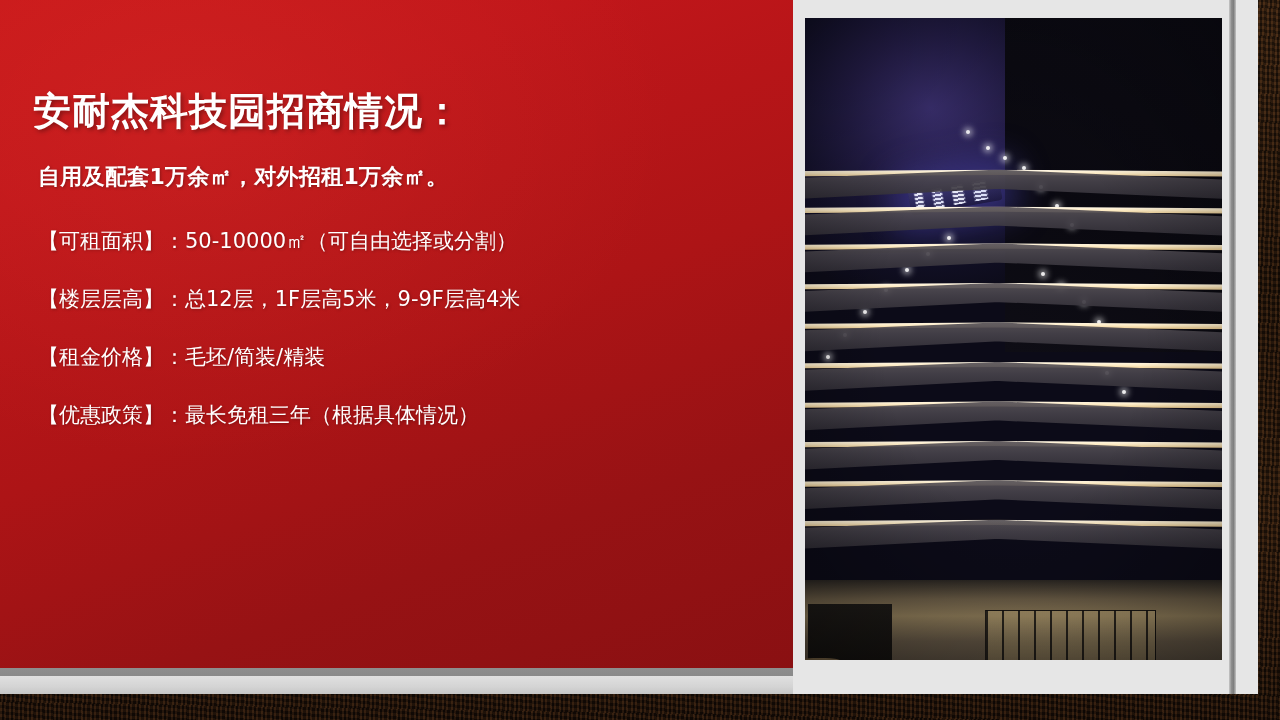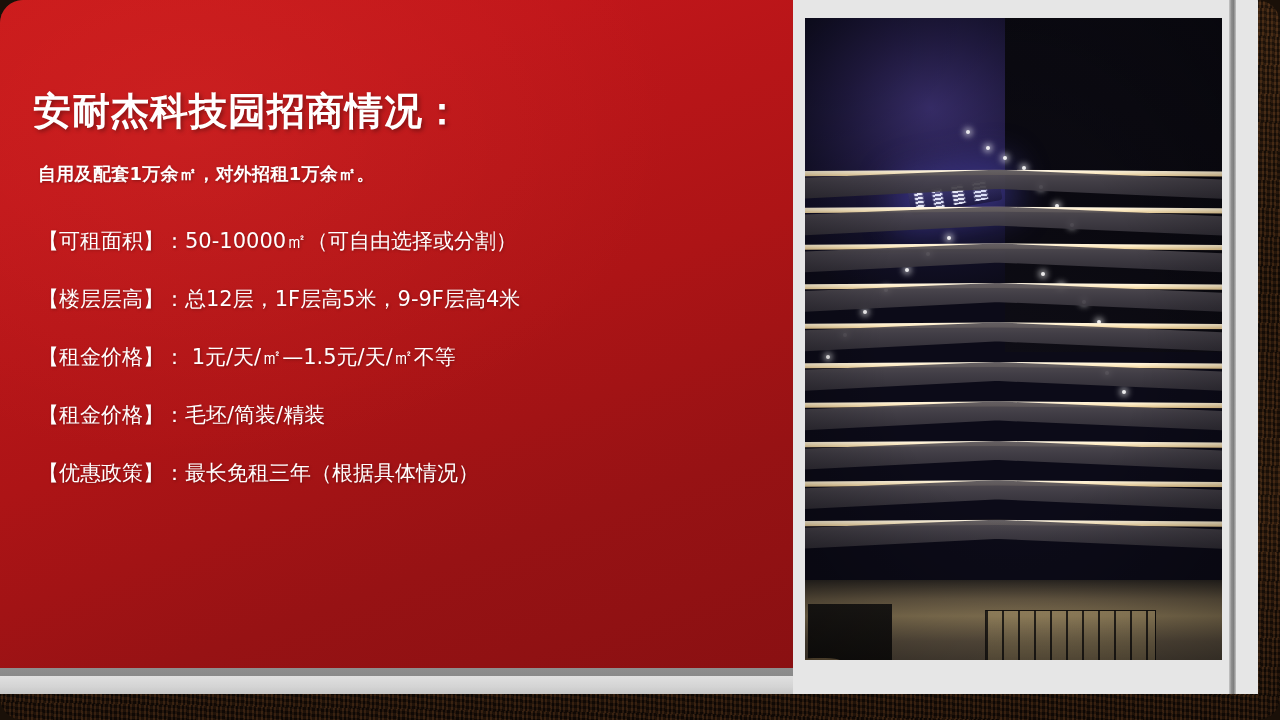--- a/index.html
+++ b/index.html
@@ -24,21 +24,20 @@
       radial-gradient(ellipse 13px 25px at 78% 74%, rgba(206,192,168,.40), rgba(206,192,168,0) 72%),
       repeating-linear-gradient(92deg,
         rgba(0,0,0,.40) 0px, rgba(0,0,0,.40) 2px,
         rgba(120,74,36,.16) 2px, rgba(120,74,36,.16) 4px,
         rgba(0,0,0,.26) 4px, rgba(0,0,0,.26) 7px,
         rgba(150,96,50,.14) 7px, rgba(150,96,50,.14) 9px),
       repeating-linear-gradient(6deg,
         rgba(0,0,0,.30) 0px, rgba(0,0,0,.30) 3px,
         rgba(96,58,28,.18) 3px, rgba(96,58,28,.18) 6px),
       linear-gradient(180deg,#3b2412 0%,#24150a 40%,#311d0e 72%,#1d1008 100%);
-    border-radius: 23px;
   }
 
   
   #red-panel{
     position:absolute;left:0;top:0;width:793px;height:668px;
     background:linear-gradient(160deg,#c9181a 0%,#c0161a 22%,#ad1416 52%,#971214 76%,#8a1012 100%);
     overflow:hidden;
   }
   #red-panel::after{
     content:"";position:absolute;inset:0;
@@ -50,21 +49,21 @@
   .txt{position:relative;z-index:2;color:#fff;}
 
   #slide-title{
     position:absolute;left:33px;top:86px;
     font-size:38px;font-weight:bold;letter-spacing:1px;
     text-shadow:2px 2px 4px rgba(0,0,0,.35);
     white-space:nowrap;
   }
   #slide-subtitle{
     position:absolute;left:38px;top:162px;
-    font-size:18px;font-weight:bold;letter-spacing:.3px;
+    font-size:22px;font-weight:bold;letter-spacing:.3px;
     text-shadow:1px 1px 3px rgba(0,0,0,.3);
     white-space:nowrap;
   }
 
   #bullet-list{
     position:absolute;left:38px;top:212px;width:745px;
     list-style:none;margin:0;padding:0;
   }
   #bullet-list li{
     font-size:21px;line-height:58px;font-weight:400;
@@ -191,21 +190,20 @@
 
   <div id="red-panel">
 
     <div class="txt" id="slide-title">安耐杰科技园招商情况：</div>
 
     <div class="txt" id="slide-subtitle">自用及配套1万余㎡，对外招租1万余㎡。</div>
 
     <ul class="txt" id="bullet-list">
       <li>【可租面积】：50-10000㎡（可自由选择或分割）</li>
       <li>【楼层层高】：总12层，1F层高5米，9-9F层高4米</li>
-      <li>【租金价格】： 1元/天/㎡—1.5元/天/㎡不等</li>
       <li>【租金价格】：毛坯/简装/精装</li>
       <li>【优惠政策】：最长免租三年（根据具体情况）</li>
     </ul>
   </div>
 
   <div id="bottom-bar-dark"></div>
   <div id="bottom-bar-light"></div>
 
   <div id="photo-frame">
     <div id="frame-rule"></div>

